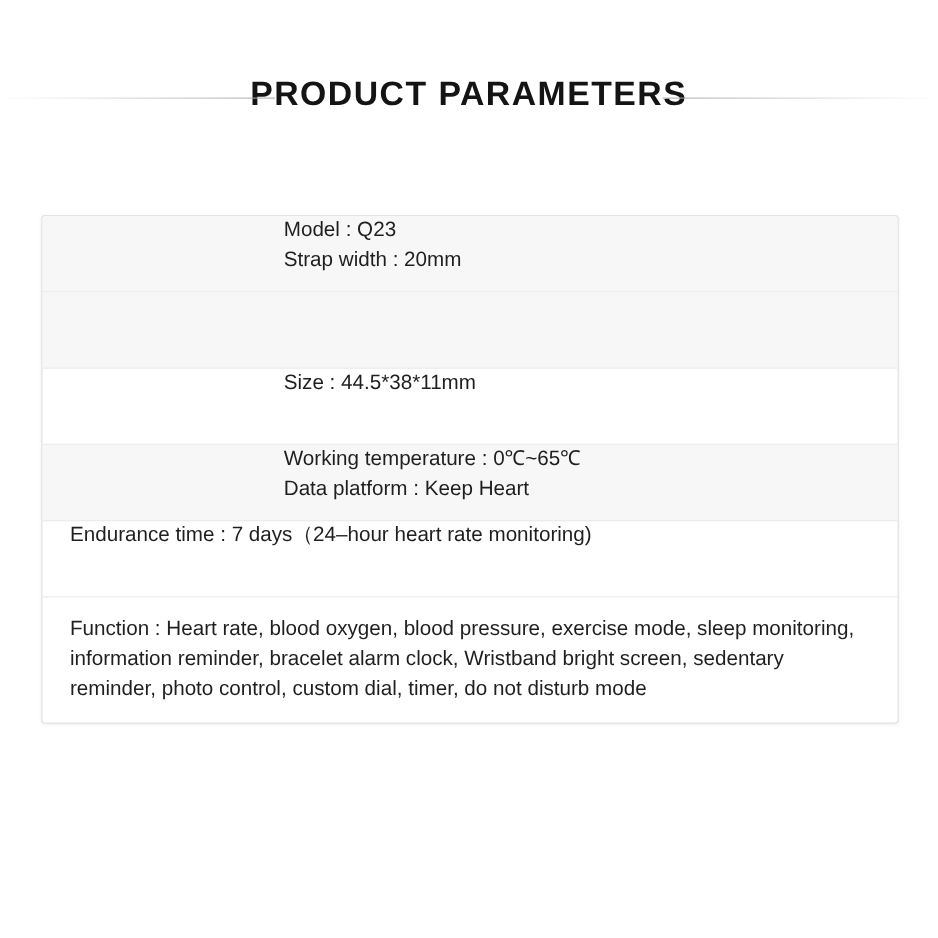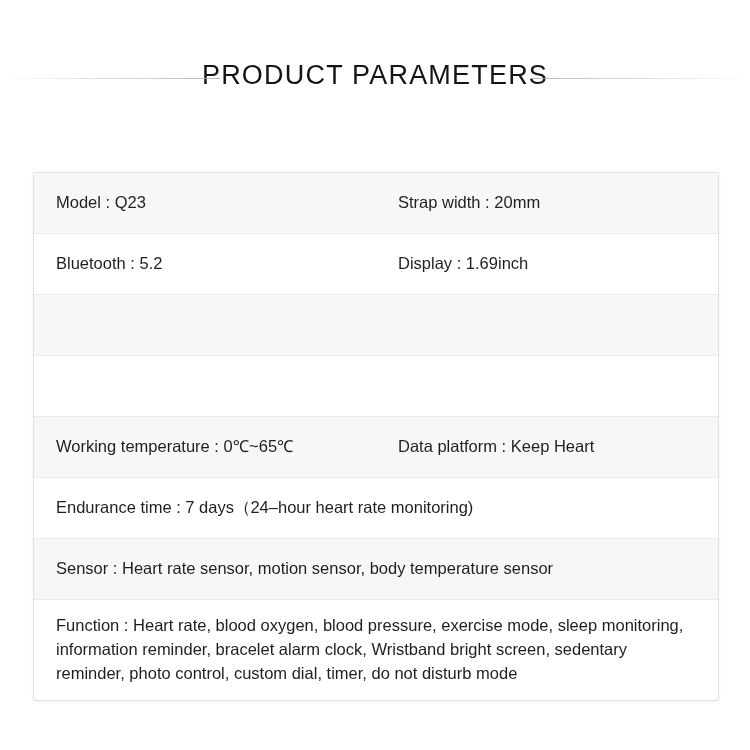--- a/index.html
+++ b/index.html
@@ -24,21 +24,21 @@
     position: absolute;
     top: 60px;
     left: 0;
     width: 750px;
     text-align: center;
   }
   .title {
     font-size: 27px;
     letter-spacing: 1.2px;
     color: #141414;
-    font-weight: 400;
+    font-weight: 700;
     display: inline-block;
     padding: 0 10px;
   }
   .title-rule-left,
   .title-rule-right {
     position: absolute;
     top: 18px;
     height: 1px;
     background: linear-gradient(to right, rgba(200,200,200,0), rgba(170,170,170,0.85));
   }
@@ -61,20 +61,21 @@
     border-radius: 3px;
     background: #ffffff;
     box-shadow: 0 1px 3px rgba(0,0,0,0.06);
     overflow: hidden;
   }
   .row {
     display: flex;
     border-bottom: 1px solid #ececec;
     min-height: 60px;
     align-items: center;
+    flex-direction: column;
   }
   .row:last-child {
     border-bottom: none;
   }
   .row.shaded {
     background: #f7f7f7;
   }
   .cell {
     font-size: 16.5px;
     line-height: 1.45;
@@ -109,42 +110,36 @@
     <span class="title">PRODUCT PARAMETERS</span>
   </div>
 
   <div class="table-wrap">
 
     <div class="row shaded">
       <div class="cell half">Model : Q23</div>
       <div class="cell half">Strap width : 20mm</div>
     </div>
 
-    <div class="row">
-      <div class="cell half">Bluetooth : 5.2</div>
-      <div class="cell half">Display : 1.69inch</div>
-    </div>
 
     <div class="row shaded">
     </div>
 
     <div class="row">
+      <div class="cell half">Size : 44.5*38*11mm</div>
     </div>
 
     <div class="row shaded">
       <div class="cell half">Working temperature : 0℃~65℃</div>
       <div class="cell half">Data platform : Keep Heart</div>
     </div>
 
     <div class="row">
       <div class="cell full">Endurance time : 7 days（24–hour heart rate monitoring)</div>
     </div>
 
-    <div class="row shaded">
-      <div class="cell full">Sensor  : Heart rate sensor, motion sensor, body temperature sensor</div>
-    </div>
 
     <div class="row tall">
       <div class="cell full">Function : Heart rate, blood oxygen, blood pressure, exercise mode, sleep monitoring, information reminder, bracelet alarm clock, Wristband bright screen, sedentary reminder, photo control, custom dial, timer, do not disturb mode</div>
     </div>
 
   </div>
 </div>
 
 </body></html>

